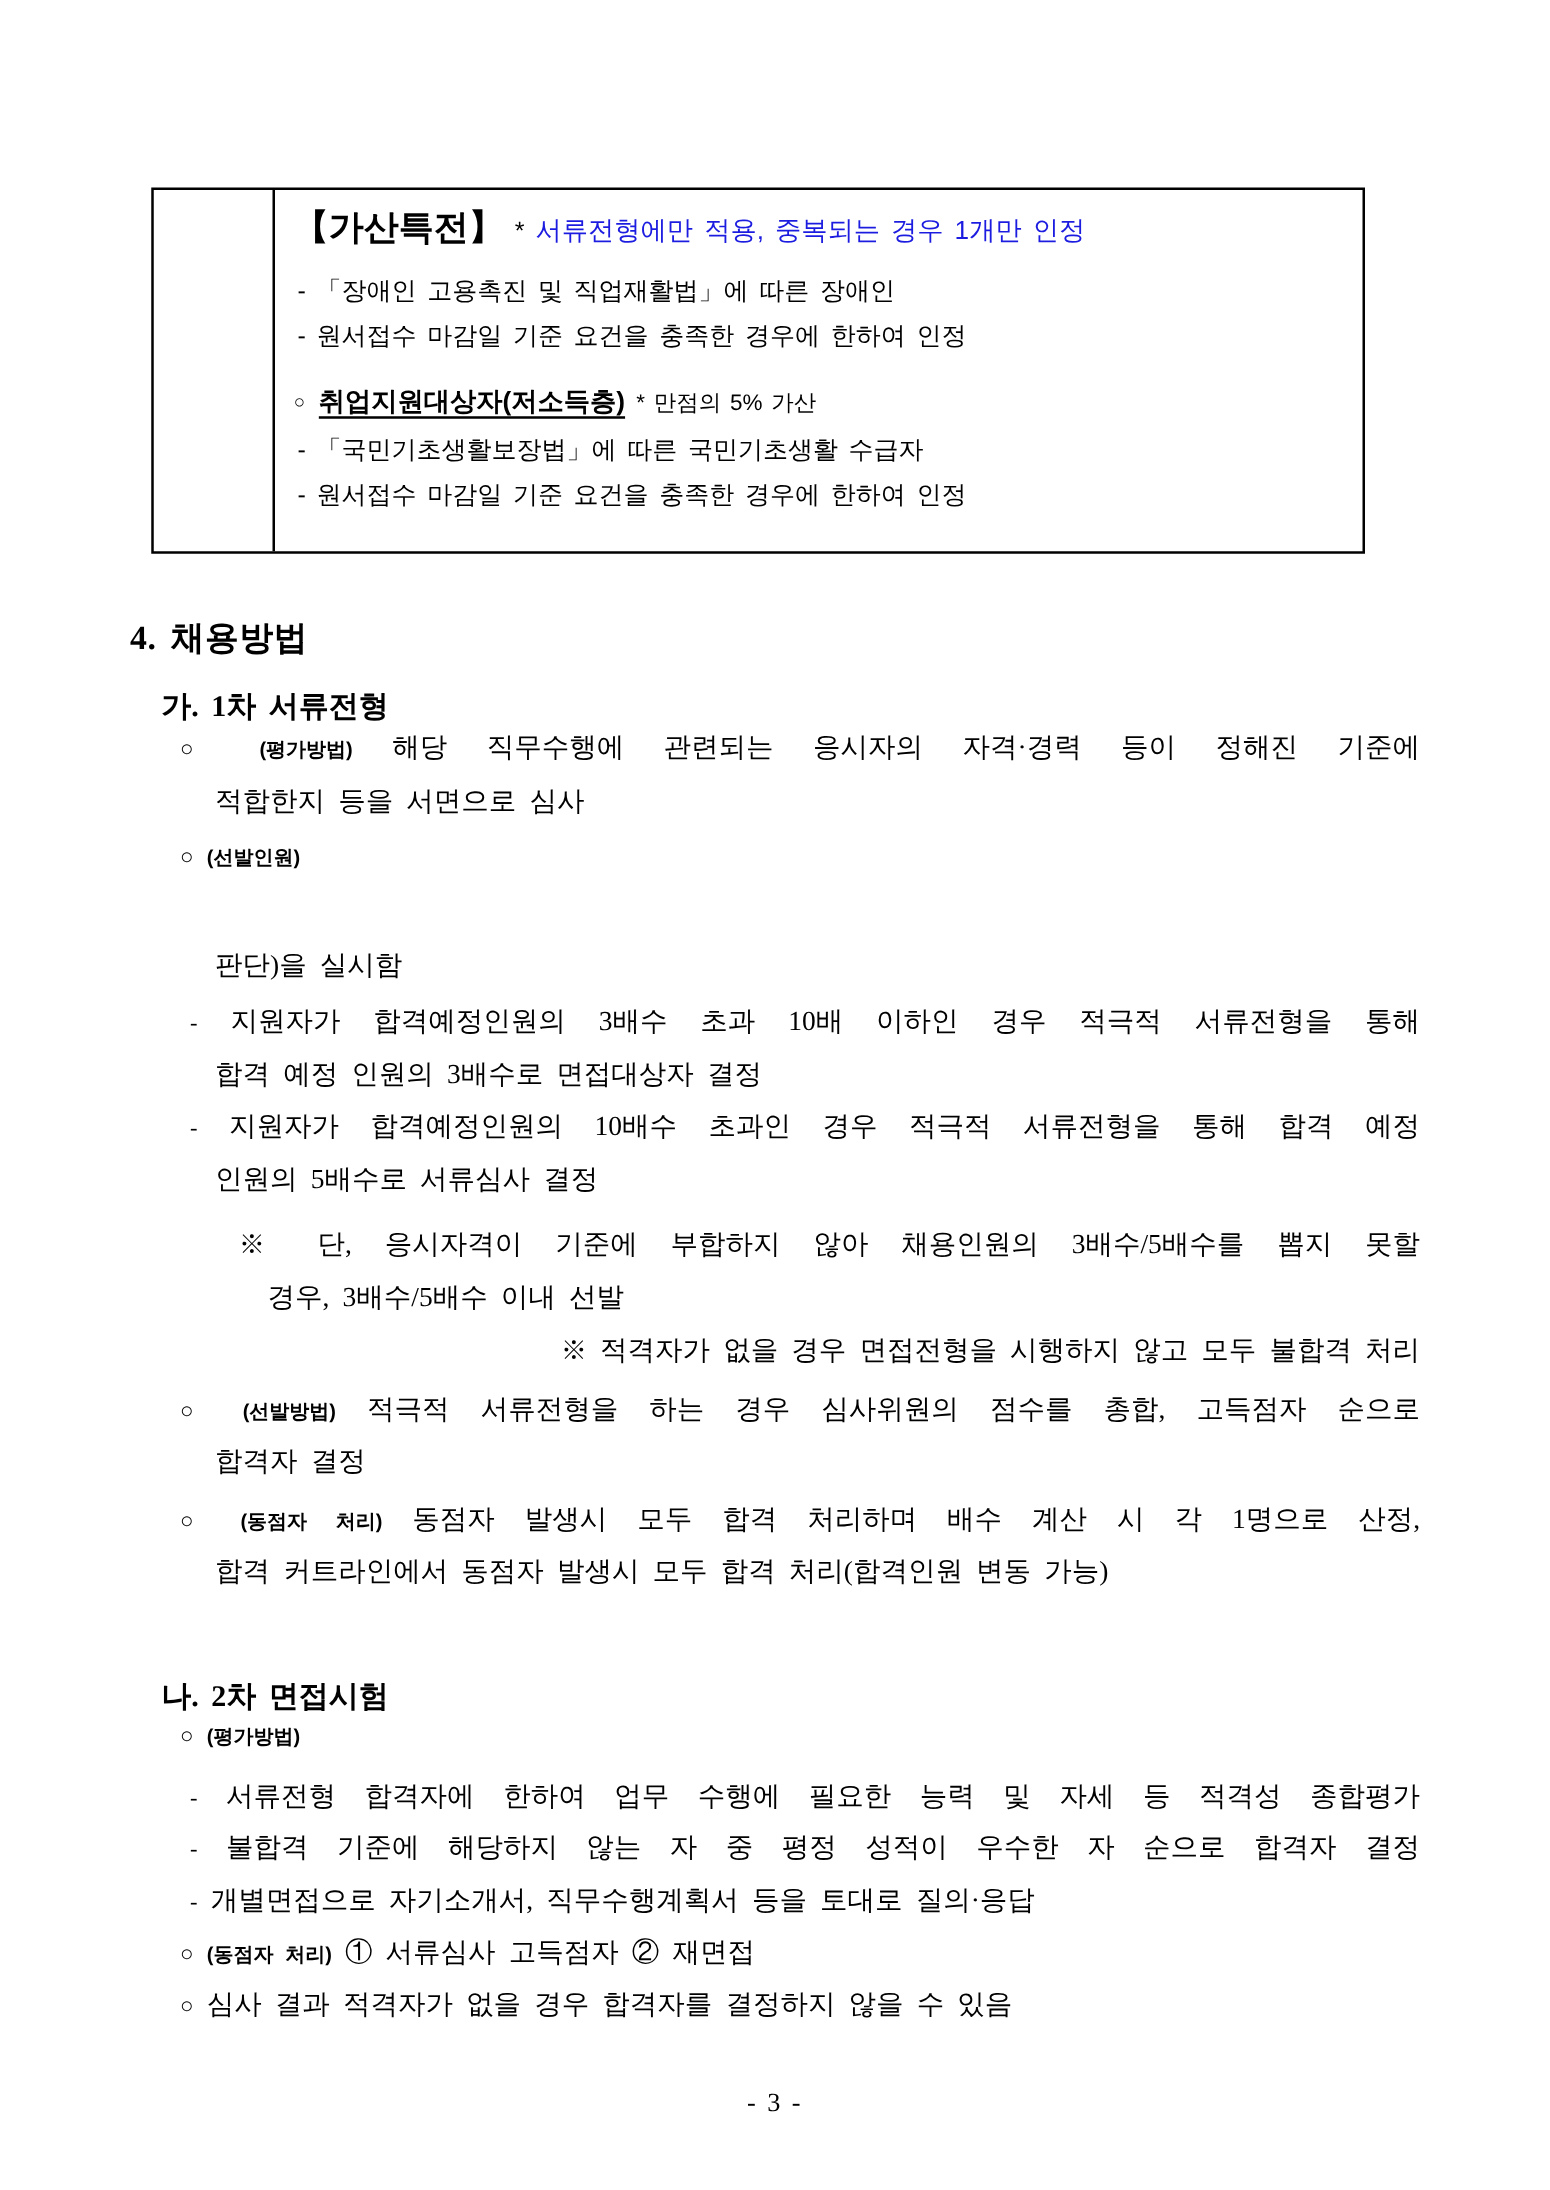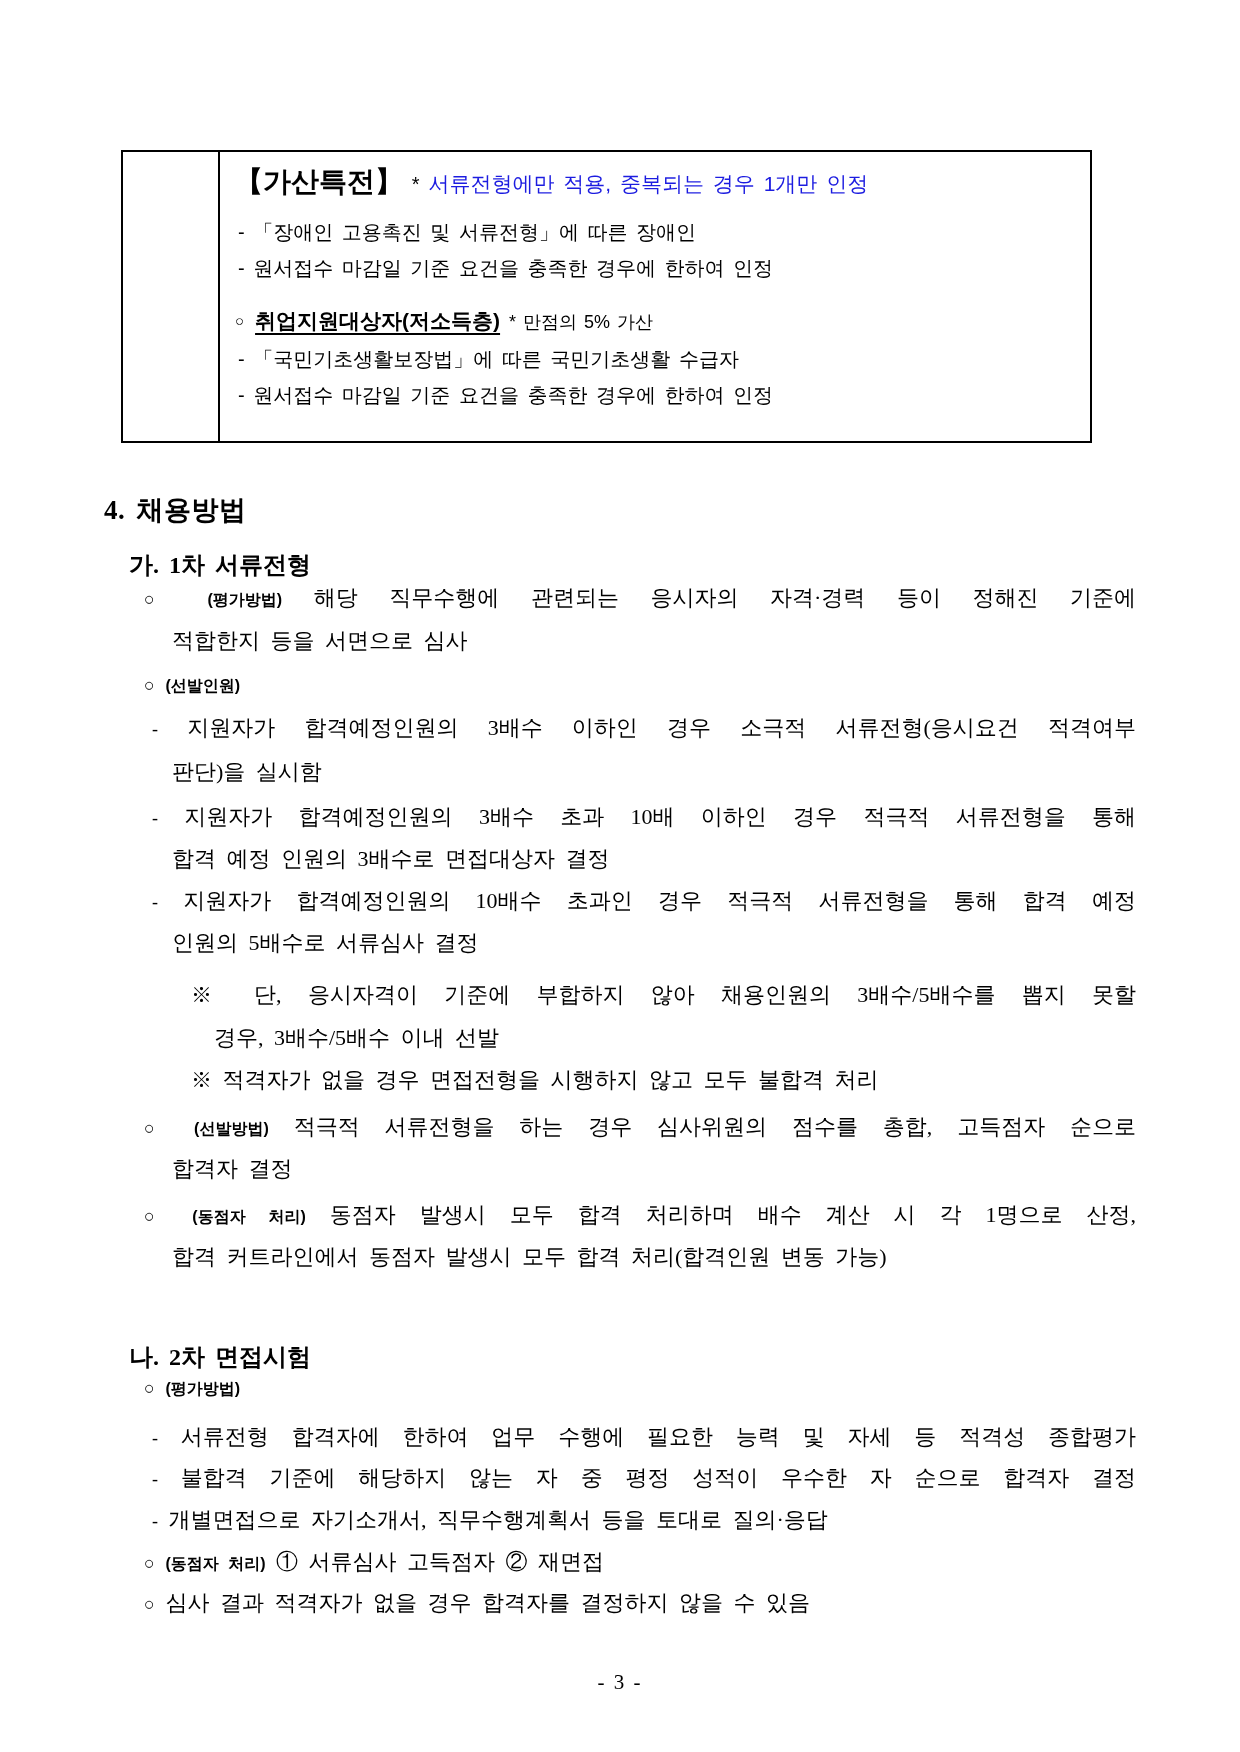--- a/index.html
+++ b/index.html
@@ -42,21 +42,21 @@
   .h2{
     position:absolute;left:117px;margin:12px;
     font-size:24px;font-weight:bold;word-spacing:4px;text-align:right;
   }
   .line{
     position:absolute;font-size:22px;line-height:30px;word-spacing:5px;
   }
   .fill{text-align:justify;text-align-last:justify;}
   .st-o{left:144px;width:992px;}   
   .st-d{left:152px;width:984px;}   
-  .st-n{left:191px;width:945px;}   
+  .st-n{left:191px;width:945px;text-align:right;}   
   .st-c{left:172px;}               
   .st-nc{left:214px;}              
   .mk{font-size:18px;}
   .st-n .mk{font-size:21px;}
   .bl{
     font-family:"Liberation Sans","DejaVu Sans",sans-serif;
     font-weight:bold;font-size:16px;
   }
   .page-num{
     position:absolute;left:0;top:1670px;width:100%;text-align:center;
@@ -66,38 +66,37 @@
 </head>
 <body>
 
 <div class="page">
 
   <div class="doc-table">
     <div class="t-left"></div>
     <div class="t-right">
       <div class="t-title"><span class="t-title-label">【가산특전】</span> <span class="t-title-star">*</span> <span class="t-title-note">서류전형에만 적용, 중복되는 경우 1개만 인정</span></div>
 
-      <div class="t-detail">- 「장애인 고용촉진 및 서류전형」에 따른 장애인</div>
+      <div class="t-detail">- 「장애인 고용촉진 및 직업재활법」에 따른 장애인</div>
       <div class="t-detail gap">- 원서접수 마감일 기준 요건을 충족한 경우에 한하여 인정</div>
 
       <div class="t-item"><span class="t-marker">○</span><span class="t-label">취업지원대상자(저소득층)</span><span class="t-suffix">* 만점의 5% 가산</span></div>
       <div class="t-detail">- 「국민기초생활보장법」에 따른 국민기초생활 수급자</div>
       <div class="t-detail">- 원서접수 마감일 기준 요건을 충족한 경우에 한하여 인정</div>
     </div>
   </div>
 
   <h1 class="h1">4. 채용방법</h1>
   <h2 class="h2" style="top:537px">가. 1차 서류전형</h2>
 
   <div class="line fill st-o" style="top:583px"><span class="mk">○</span> <span class="bl">(평가방법)</span> <span class="tx">해당 직무수행에 관련되는 응시자의 자격·경력 등이 정해진 기준에</span></div>
   <div class="line st-c" style="top:626px"><span class="tx">적합한지 등을 서면으로 심사</span></div>
 
   <div class="line st-o" style="top:669px"><span class="mk">○</span> <span class="bl">(선발인원)</span></div>
 
-  <div class="line fill st-d" style="top:713px"><span class="mk">-</span> <span class="tx">지원자가 합격예정인원의 3배수 이하인 경우 소극적 서류전형(응시요건 적격여부</span></div>
   <div class="line st-c" style="top:757px"><span class="tx">판단)을 실시함</span></div>
 
   <div class="line fill st-d" style="top:802px"><span class="mk">-</span> <span class="tx">지원자가 합격예정인원의 3배수 초과 10배 이하인 경우 적극적 서류전형을 통해</span></div>
   <div class="line st-c" style="top:844px"><span class="tx">합격 예정 인원의 3배수로 면접대상자 결정</span></div>
 
   <div class="line fill st-d" style="top:886px"><span class="mk">-</span> <span class="tx">지원자가 합격예정인원의 10배수 초과인 경우 적극적 서류전형을 통해 합격 예정</span></div>
   <div class="line st-c" style="top:928px"><span class="tx">인원의 5배수로 서류심사 결정</span></div>
 
   <div class="line fill st-n" style="top:980px"><span class="mk">※</span> <span class="tx">단, 응시자격이 기준에 부합하지 않아 채용인원의 3배수/5배수를 뽑지 못할</span></div>
   <div class="line st-nc" style="top:1023px"><span class="tx">경우, 3배수/5배수 이내 선발</span></div>

